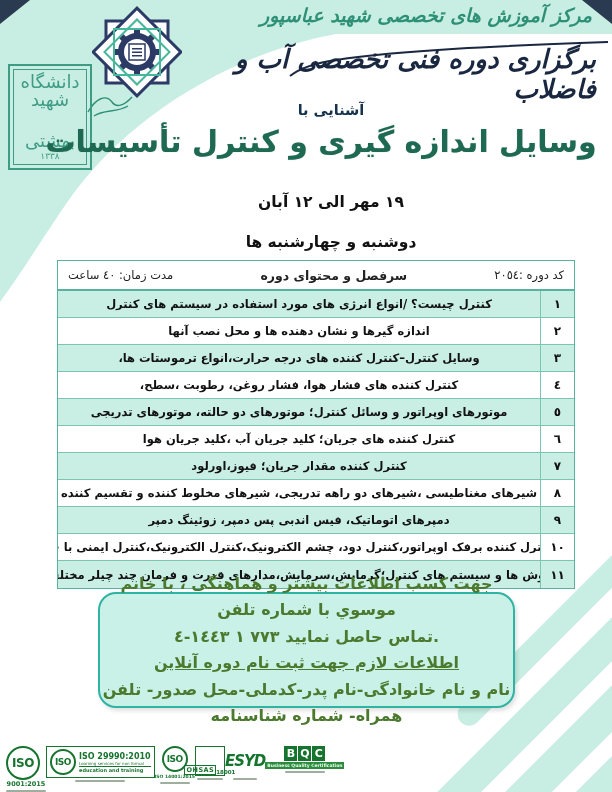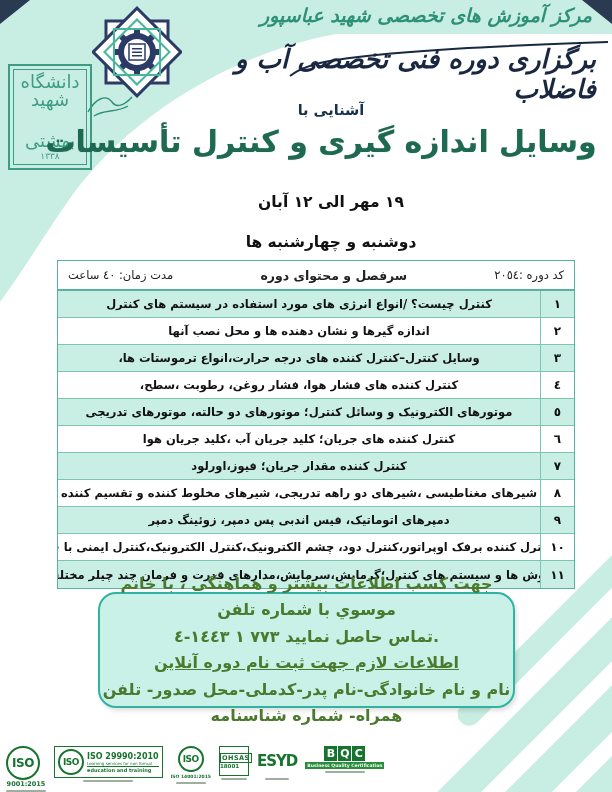--- a/index.html
+++ b/index.html
@@ -97,46 +97,46 @@
     display:flex;flex-direction:column;justify-content:center;
     text-align:center;color:#4b7a2f;font-weight:bold;font-size:16px;
     line-height:26.5px;
     box-shadow:2px 3px 4px rgba(0,0,0,.12);
   }
   .phone-line{direction:ltr;}
   .phone-num{direction:ltr;unicode-bidi:bidi-override;}
   .underlined{text-decoration:underline;}
 
   
-  .logo-strip{top:746px;left:6px;height:44px;display:flex;direction:ltr;align-items:flex-start;gap:8px;}
+  .logo-strip{top:746px;left:6px;height:44px;display:flex;direction:ltr;align-items:flex-start;}
   .logo{position:relative;color:#17742e;text-align:center;}
   .iso-circle{
     width:34px;height:34px;border:2.5px solid #17742e;border-radius:50%;
     display:flex;align-items:center;justify-content:center;
     font-size:12px;font-weight:bold;letter-spacing:-0.5px;box-sizing:border-box;
     background:#fff;
   }
   .iso-circle.small{width:26px;height:26px;font-size:9px;border-width:2px;}
   .logo-sub{font-size:6.5px;font-weight:bold;line-height:7px;margin-top:1px;}
   .iso29990-box{
     display:flex;direction:ltr;align-items:center;gap:3px;
     border:1.5px solid #17742e;padding:2px 3px;background:#fff;height:32px;box-sizing:border-box;
   }
   .iso29990-text{text-align:left;}
   .iso29990-title{font-size:8px;font-weight:bold;line-height:9px;}
   .iso29990-l1{font-size:4px;line-height:5px;}
   .iso29990-l2{font-size:5px;font-weight:bold;line-height:6px;border-top:0.5px solid #17742e;}
   .ohsas-box{
     border:1.5px solid #17742e;width:30px;height:30px;box-sizing:border-box;
-    display:flex;flex-direction:column;align-items:flex-start;justify-content:center;background:#fff;
+    display:flex;flex-direction:row;align-items:flex-end;justify-content:center;background:#fff;
   }
   .ohsas-box .o1{font-size:6.5px;font-weight:bold;letter-spacing:0.5px;border:1px solid #17742e;padding:0 1px;}
   .ohsas-box .o2{font-size:5.5px;font-weight:bold;}
   .esyd{
-    font-size:15px;font-weight:bold;letter-spacing:-1px;
+    font-size:15px;font-weight:bold;font-style:italic;letter-spacing:-1px;
     height:30px;display:flex;align-items:center;
   }
   .bqc{display:flex;flex-direction:column;align-items:center;}
   .bqc-letters{display:flex;gap:1px;}
   .bqc-letters span{
     background:#17742e;color:#fff;font-size:11px;font-weight:bold;
     width:13px;height:15px;display:flex;align-items:center;justify-content:center;
   }
   .bqc-bar{
     background:#2b8a3e;color:#eaffea;font-size:4.5px;font-weight:bold;
@@ -231,21 +231,21 @@
     <div class="trow alt">
         <div class="tnum">٣</div>
         <div class="ttext">وسایل کنترل–کنترل کننده های درجه حرارت،انواع ترموستات ها،</div>
       </div>
     <div class="trow">
         <div class="tnum">٤</div>
         <div class="ttext">کنترل کننده های فشار هوا، فشار روغن، رطوبت ،سطح،</div>
       </div>
     <div class="trow alt">
         <div class="tnum">٥</div>
-        <div class="ttext">موتورهای الکترونیک و وسائل کنترل؛ موتورهای دو حالته، موتورهای تدریجی</div>
+        <div class="ttext">موتورهای اوپراتور و وسائل کنترل؛ موتورهای دو حالته، موتورهای تدریجی</div>
       </div>
     <div class="trow">
         <div class="tnum">٦</div>
         <div class="ttext">کنترل کننده های جریان؛ کلید جریان آب ،کلید جریان هوا</div>
       </div>
     <div class="trow alt">
         <div class="tnum">٧</div>
         <div class="ttext">کنترل کننده مقدار جریان؛ فیوز،اورلود</div>
       </div>
     <div class="trow">

